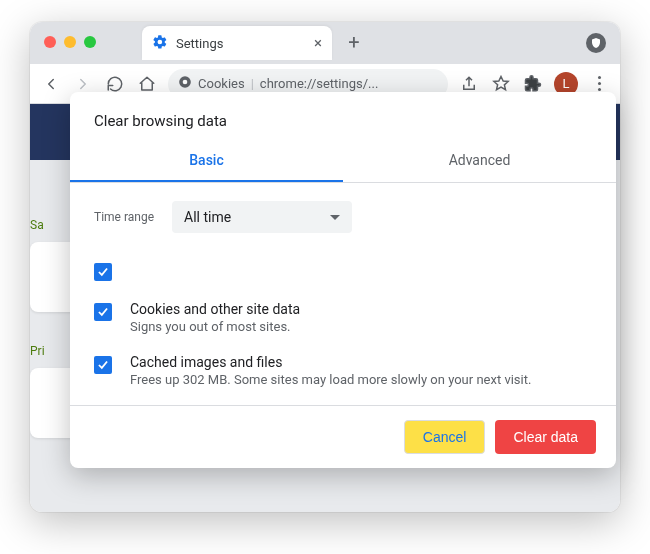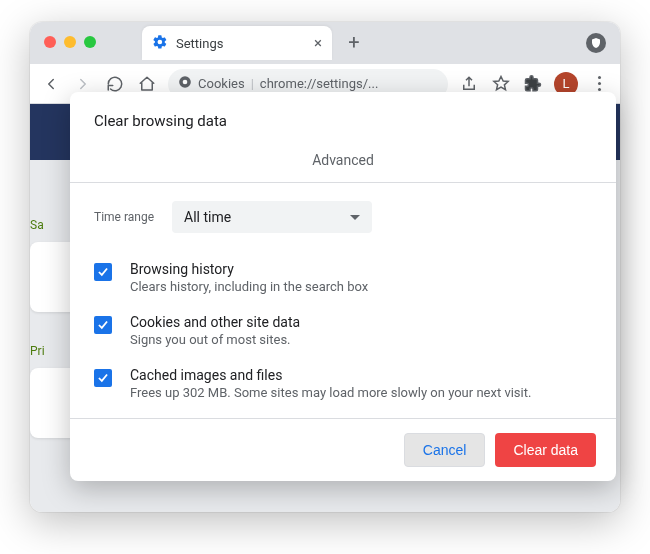--- a/index.html
+++ b/index.html
@@ -192,21 +192,21 @@
     .timerow label {
       font-size: 12px; color: #5f6368;
     }
     .select {
       background: #f1f3f4;
       border: none;
       border-radius: 4px;
       padding: 8px 12px;
       font-size: 14px;
       color: #202124;
-      width: 200px;
+      width: 180px;
       display: flex; align-items: center; justify-content: space-between;
       cursor: pointer;
     }
     .select .caret {
       border-left: 5px solid transparent;
       border-right: 5px solid transparent;
       border-top: 5px solid #5f6368;
     }
     .check-item {
       display: flex; gap: 18px;
@@ -230,21 +230,21 @@
       padding: 14px 20px;
       display: flex; justify-content: flex-end; gap: 10px;
     }
     .btn {
       padding: 8px 18px;
       font-size: 14px;
       border-radius: 4px;
       cursor: pointer;
     }
     .btn-cancel {
-      background: #e5e5e5;
+      background: #fde047;
       border: 1px solid #dadce0;
       color: #1a73e8;
     }
     .btn-primary {
       background: #ef4444;
       border: none;
       color: #fff;
     }
   </style>
 </head>
@@ -337,41 +337,38 @@
   <span class="bg-text-left" style="top:196px">Sa</span>
   <div class="bg-card" style="top:220px"></div>
   <span class="bg-text-left" style="top:322px">Pri</span>
   <div class="bg-card" style="top:346px"></div>
 
 </div>
 
 <div class="dialog">
   <div class="dialog-title">Clear browsing data</div>
   <div class="dialog-tabs">
+    <div class="dtab active">Basic</div>
     <div class="dtab">Advanced</div>
   </div>
   <div class="dialog-body">
     <div class="timerow">
       <label>Time range</label>
       <div class="select">
         <span>All time</span>
         <span class="caret"></span>
       </div>
     </div>
 
     <div class="check-item">
       <div class="checkbox">
         <svg viewBox="0 0 24 24">
             <path d="M5 12l5 5 9-11"></path>
           </svg>
       </div>
-      <div class="check-text">
-        <div class="title">Browsing history</div>
-        <div class="desc">Clears history, including in the search box</div>
-      </div>
     </div>
 
     <div class="check-item">
       <div class="checkbox">
         <svg viewBox="0 0 24 24">
             <path d="M5 12l5 5 9-11"></path>
           </svg>
       </div>
       <div class="check-text">
         <div class="title">Cookies and other site data</div>

